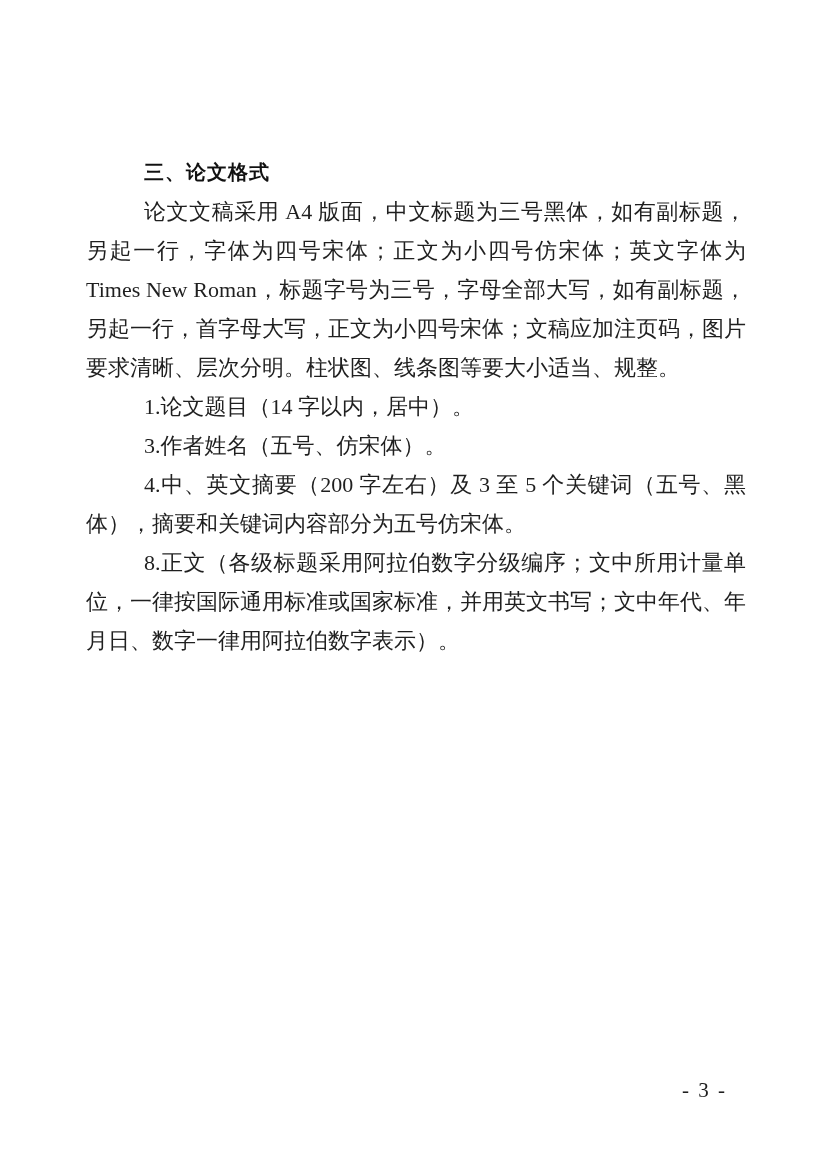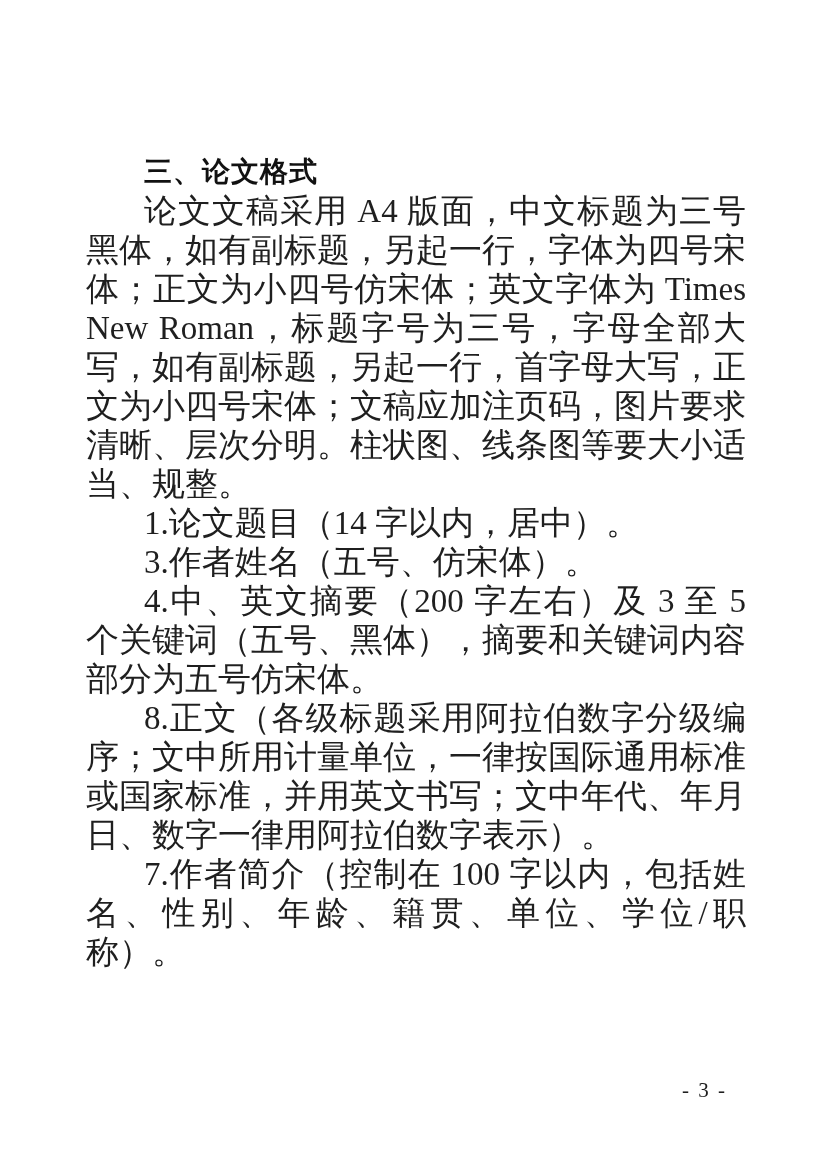--- a/index.html
+++ b/index.html
@@ -24,30 +24,30 @@
   }
   .content {
     position: absolute;
     left: 86px;
     top: 152px;
     width: 660px;
   }
   .section-heading {
     font-family: "Liberation Sans", "DejaVu Sans", sans-serif;
     font-weight: bold;
-    font-size: 28px;
+    font-size: 20px;
     line-height: 40px;
     margin: 0;
     text-indent: 58px;
     letter-spacing: 1px;
     color: #111111;
   }
   .body-text p {
     font-family: "Liberation Serif", "DejaVu Serif", serif;
-    font-size: 33px;
+    font-size: 22px;
     line-height: 39px;
     margin: 0;
     text-align: justify;
     text-indent: 58px;
     color: #1f1f1f;
   }
   .body-text p.no-indent {
     text-indent: 0;
   }
   .page-number {
@@ -65,17 +65,16 @@
 
 <div class="doc-page">
   <div class="content">
     <h2 class="section-heading">三、论文格式</h2>
     <div class="body-text">
       <p>论文文稿采用 A4 版面，中文标题为三号黑体，如有副标题，另起一行，字体为四号宋体；正文为小四号仿宋体；英文字体为 Times New Roman，标题字号为三号，字母全部大写，如有副标题，另起一行，首字母大写，正文为小四号宋体；文稿应加注页码，图片要求清晰、层次分明。柱状图、线条图等要大小适当、规整。</p>
       <p>1.论文题目（14 字以内，居中）。</p>
       <p>3.作者姓名（五号、仿宋体）。</p>
       <p>4.中、英文摘要（200 字左右）及 3 至 5 个关键词（五号、黑体），摘要和关键词内容部分为五号仿宋体。</p>
       <p>8.正文（各级标题采用阿拉伯数字分级编序；文中所用计量单位，一律按国际通用标准或国家标准，并用英文书写；文中年代、年月日、数字一律用阿拉伯数字表示）。</p>
-      <p>7.作者简介（控制在 100 字以内，包括姓名、性别、年龄、籍贯、单位、学位/职称）。</p>
     </div>
   </div>
   <div class="page-number">- 3 -</div>
 </div>
 
 </body></html>

